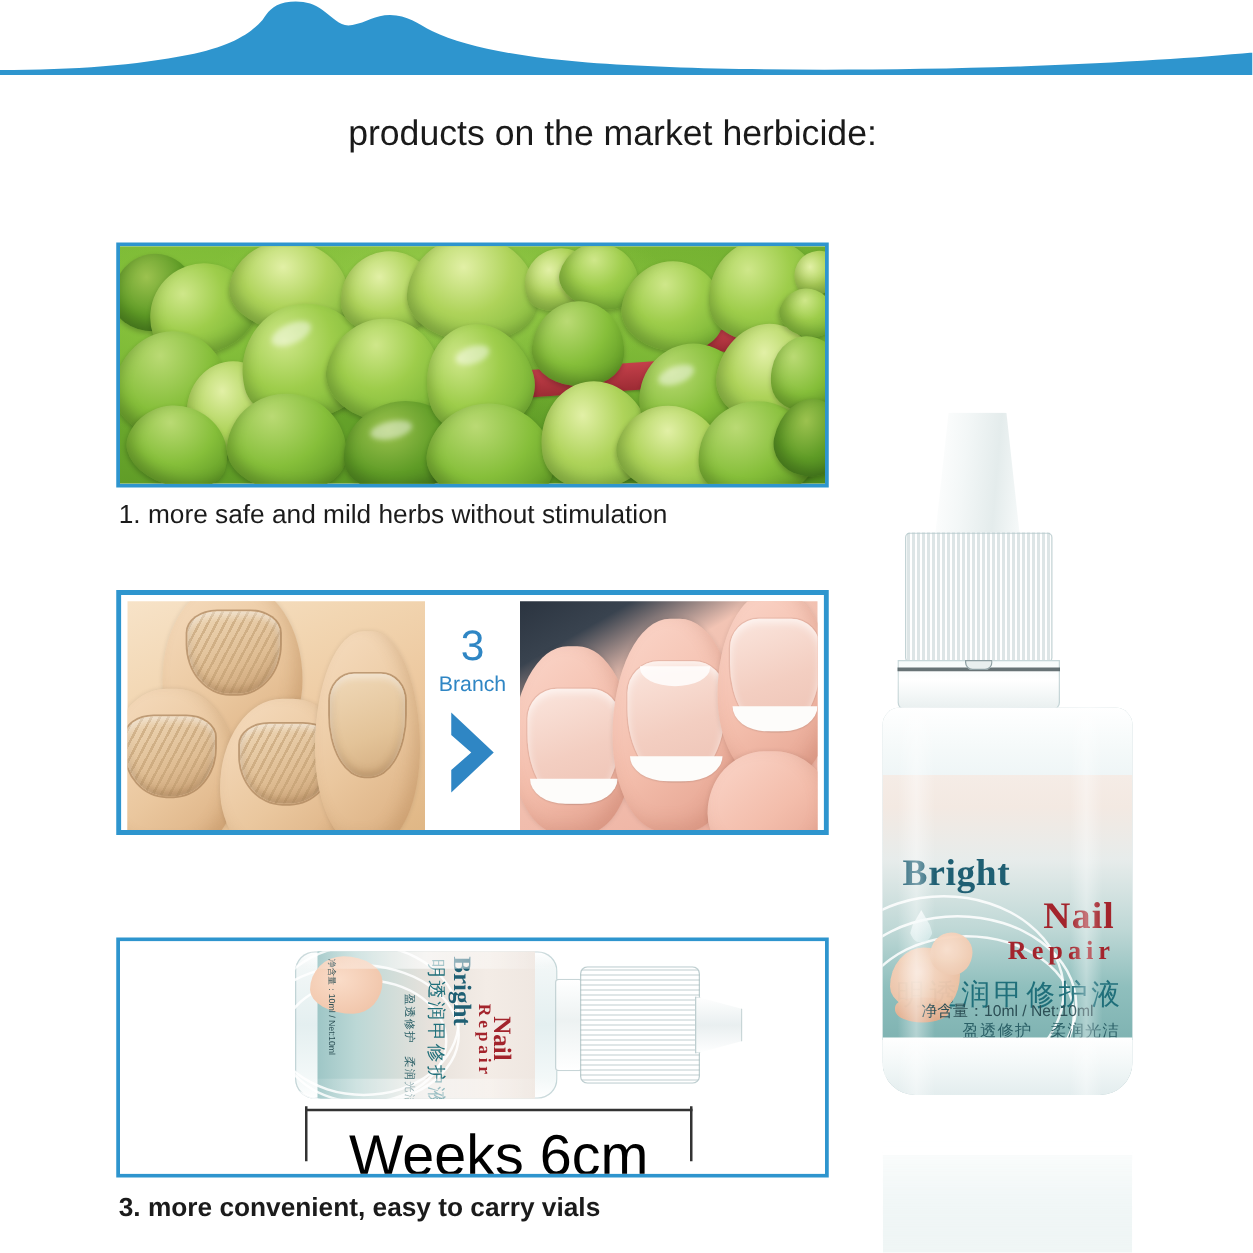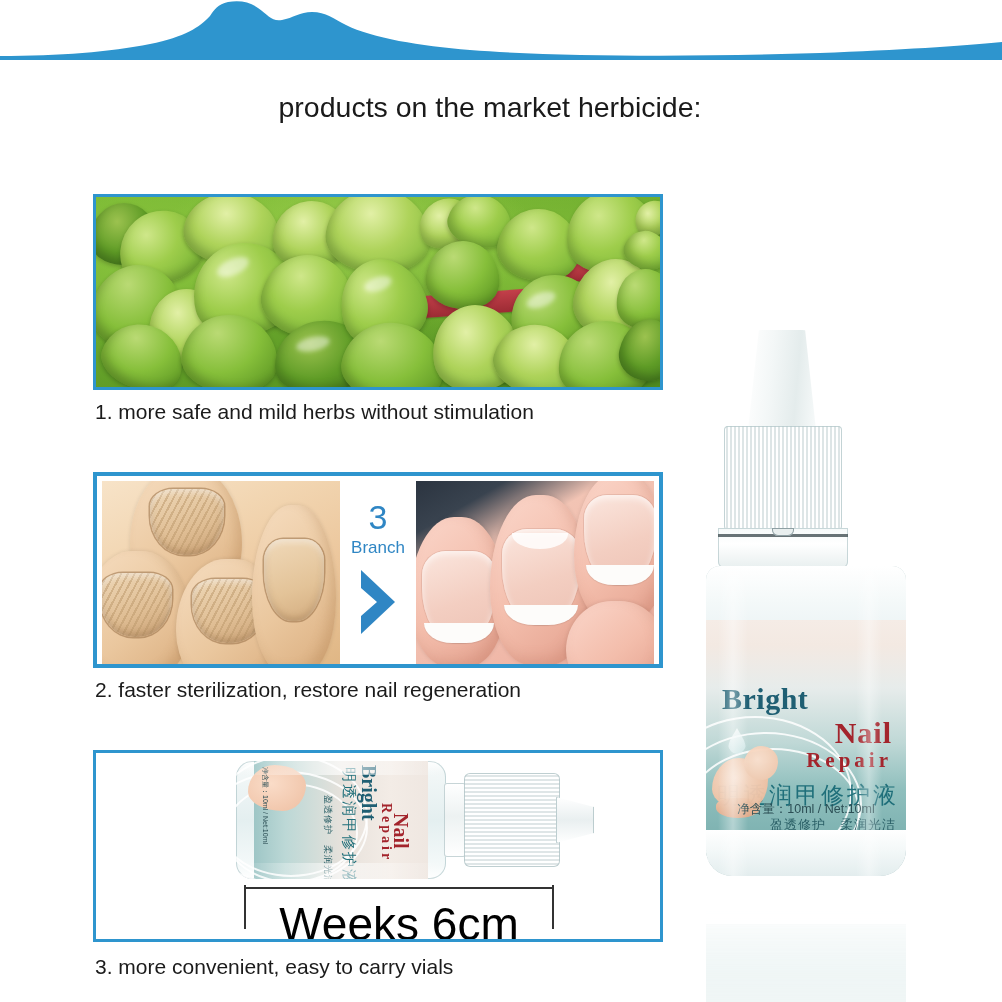--- a/index.html
+++ b/index.html
@@ -43,21 +43,21 @@
   .panel-1{left:93px;top:194px;width:570px;height:196px;}
   .panel-2{left:93px;top:472px;width:570px;height:196px;border-width:4px;}
   .panel-3{left:93px;top:750px;width:570px;height:192px;}
 
   .caption{
     position:absolute;left:95px;
     color:#1b1b1b;font-size:21px;white-space:nowrap;
   }
   .cap-1{top:400px;}
   .cap-2{top:678px;}
-  .cap-3{top:955px;}
+  .cap-3{top:955px;font-weight:bold;}
 
   
   .plants{position:absolute;inset:0;background:
       radial-gradient(ellipse 60% 80% at 12% 30%, #8cc63f 0%, rgba(140,198,63,0) 62%),
       radial-gradient(ellipse 55% 75% at 45% 20%, #9fd14f 0%, rgba(159,209,79,0) 60%),
       radial-gradient(ellipse 60% 80% at 78% 35%, #84bf3a 0%, rgba(132,191,58,0) 62%),
       linear-gradient(170deg,#79b833 0%,#6aa72c 48%,#4e8a1e 100%);
   }
   .stem{position:absolute;background:linear-gradient(180deg,#c4404a,#9c2b34);border-radius:8px;box-shadow:0 1px 2px rgba(0,0,0,.25);}
   .leaf{
@@ -287,21 +287,20 @@
         <div class="nailplate na" style="left:86px;top:48px;width:78px;height:96px;"></div>
         <div class="lunula" style="left:96px;top:52px;width:56px;height:16px;"></div>
         <div class="tipwhite" style="left:88px;top:124px;width:74px;height:20px;"></div>
         <div class="finger fafter" style="left:158px;top:-8px;width:92px;height:150px;"></div>
         <div class="nailplate na" style="left:168px;top:14px;width:72px;height:90px;"></div>
         <div class="tipwhite" style="left:170px;top:84px;width:68px;height:20px;"></div>
         <div class="finger fafter" style="left:150px;top:120px;width:100px;height:90px;"></div>
       </div>
     </div>
   </div>
-  <div class="caption cap-2">2. faster sterilization, restore nail regeneration</div>
 
   <div class="panel panel-3">
     <div class="p3inner">
       <div class="hbottle">
         <div class="hb-body">
           <div class="hb-label">
             <div class="hb-wave" style="left:-40px;top:-6px;width:150px;height:118px;"></div>
             <div class="hb-wave" style="left:-50px;top:10px;width:160px;height:110px;"></div>
             <div class="hb-wave" style="left:-30px;top:22px;width:130px;height:96px;"></div>
             <div style="position:absolute;left:-6px;top:4px;width:58px;height:46px;

